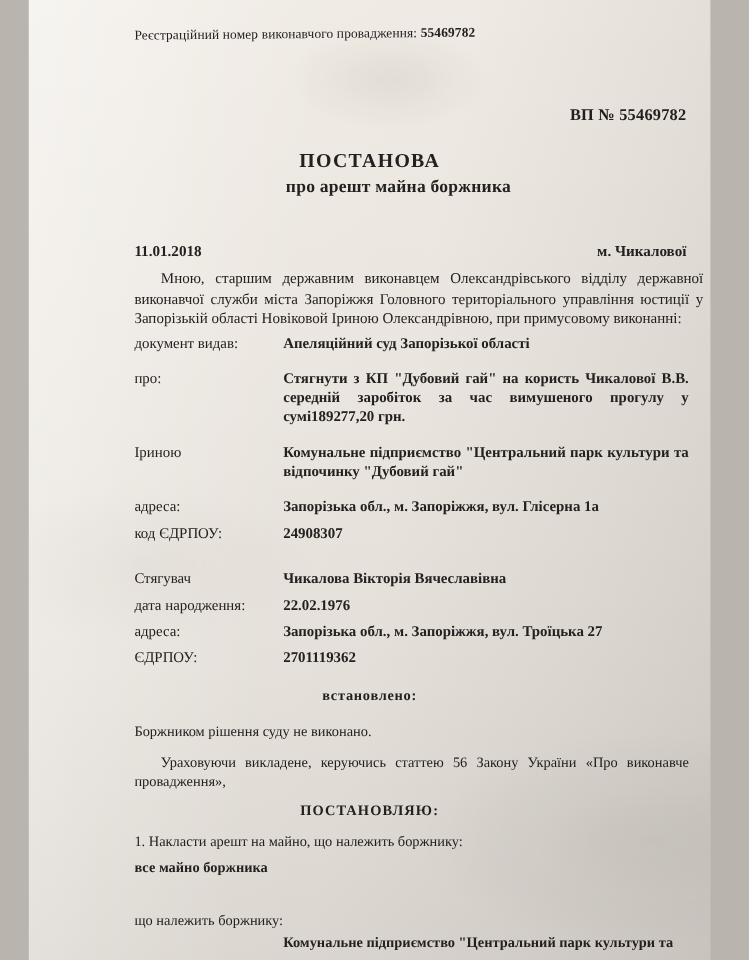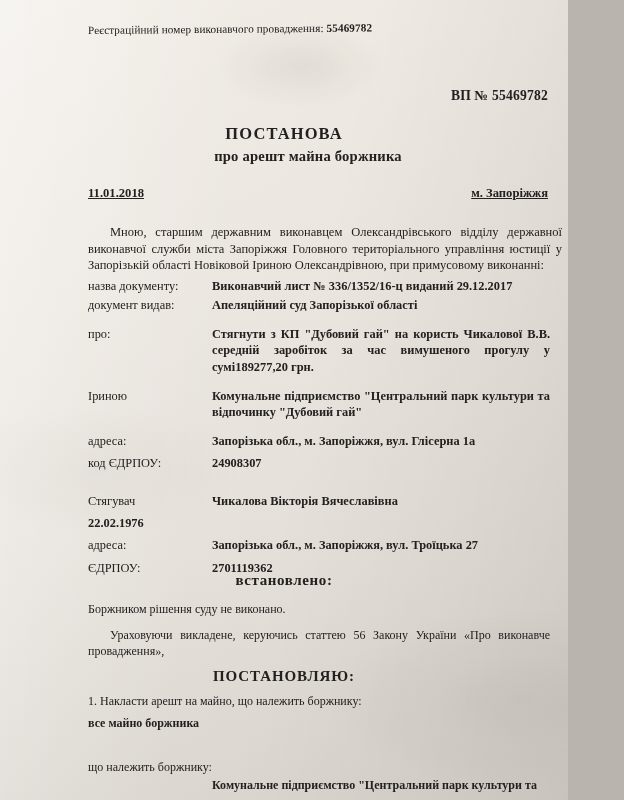--- a/index.html
+++ b/index.html
@@ -22,20 +22,21 @@
         rgba(255,255,255,0.10) 26%,
         rgba(0,0,0,0.00) 52%,
         rgba(0,0,0,0.045) 78%,
         rgba(0,0,0,0.085) 100%),
       linear-gradient(182deg,
         #efeae3 0%,
         #eae5de 38%,
         #e4dfd8 70%,
         #dad5ce 100%);
     color: #232020;
+    margin-left: 24px;
   }
   
   .grain {
     position: absolute;
     inset: 0;
     pointer-events: none;
     background:
       radial-gradient(ellipse 120px 60px at 300px 66px, rgba(140,132,122,0.12), rgba(0,0,0,0) 70%),
       radial-gradient(ellipse 200px 90px at 96px 470px, rgba(150,142,132,0.07), rgba(0,0,0,0) 72%),
       radial-gradient(ellipse 260px 120px at 520px 700px, rgba(120,114,106,0.09), rgba(0,0,0,0) 74%),
@@ -93,26 +94,25 @@
     font-size: 14.6px;
     font-weight: bold;
     letter-spacing: 0.2px;
     padding-left: 48px;
   }
 
   .datecity {
     position: absolute;
     left: 88px;
     right: 20px;
-    top: 186px;
+    top: 202px;
     display: flex;
     justify-content: space-between;
     font-size: 12.6px;
     font-weight: bold;
-    text-decoration: underline;
   }
 
   .intro {
     position: absolute;
     left: 88px;
     right: 6px;
     top: 224px;
     font-size: 12.5px;
     line-height: 1.32;
     text-align: justify;
@@ -148,21 +148,21 @@
     line-height: 1.3;
     text-align: justify;
     text-align-last: left;
   }
 
   
   .section-head {
     position: absolute;
     left: 0; right: 0;
     text-align: center;
-    font-size: 15px;
+    font-size: 12px;
     font-weight: bold;
     letter-spacing: 0.6px;
   }
   .head-vstanovleno { top: 572px; }
   .head-postanovlyayu { top: 668px; letter-spacing: 0.9px; }
 
   .body-line {
     position: absolute;
     left: 88px;
     right: 18px;
@@ -206,30 +206,26 @@
       <span class="num">55469782</span>
     </div>
 
     <div class="vp-number">ВП № 55469782</div>
 
     <div class="doc-title">ПОСТАНОВА</div>
     <div class="doc-subtitle">про арешт майна боржника</div>
 
     <div class="datecity">
       <span>11.01.2018</span>
-      <span>м. Запоріжжя</span>
+      <span>м. Чикалової</span>
     </div>
 
     <div class="intro">Мною, старшим державним виконавцем Олександрівського відділу державної виконавчої служби міста Запоріжжя Головного територіального управління юстиції у Запорізькій області Новіковой Іриною Олександрівною, при примусовому виконанні:</div>
 
     <div class="fields">
-      <div class="row tight">
-        <div class="label">назва документу:</div>
-        <div class="value">Виконавчий лист № 336/1352/16-ц виданий 29.12.2017</div>
-      </div>
       <div class="row">
         <div class="label">документ видав:</div>
         <div class="value">Апеляційний суд Запорізької області</div>
       </div>
       <div class="row gap-before">
         <div class="label">про:</div>
         <div class="value">Стягнути з КП "Дубовий гай" на користь Чикалової В.В. середній заробіток за час вимушеного прогулу у сумі189277,20 грн.</div>
       </div>
       <div class="row gap-before">
         <div class="label">Іриною</div>
@@ -241,20 +237,21 @@
       </div>
       <div class="row">
         <div class="label">код ЄДРПОУ:</div>
         <div class="value">24908307</div>
       </div>
       <div class="row gap-big">
         <div class="label">Стягувач</div>
         <div class="value">Чикалова Вікторія Вячеславівна</div>
       </div>
       <div class="row">
+        <div class="label">дата народження:</div>
         <div class="value">22.02.1976</div>
       </div>
       <div class="row">
         <div class="label">адреса:</div>
         <div class="value">Запорізька обл., м. Запоріжжя, вул. Троїцька 27</div>
       </div>
       <div class="row">
         <div class="label">ЄДРПОУ:</div>
         <div class="value">2701119362</div>
       </div>

